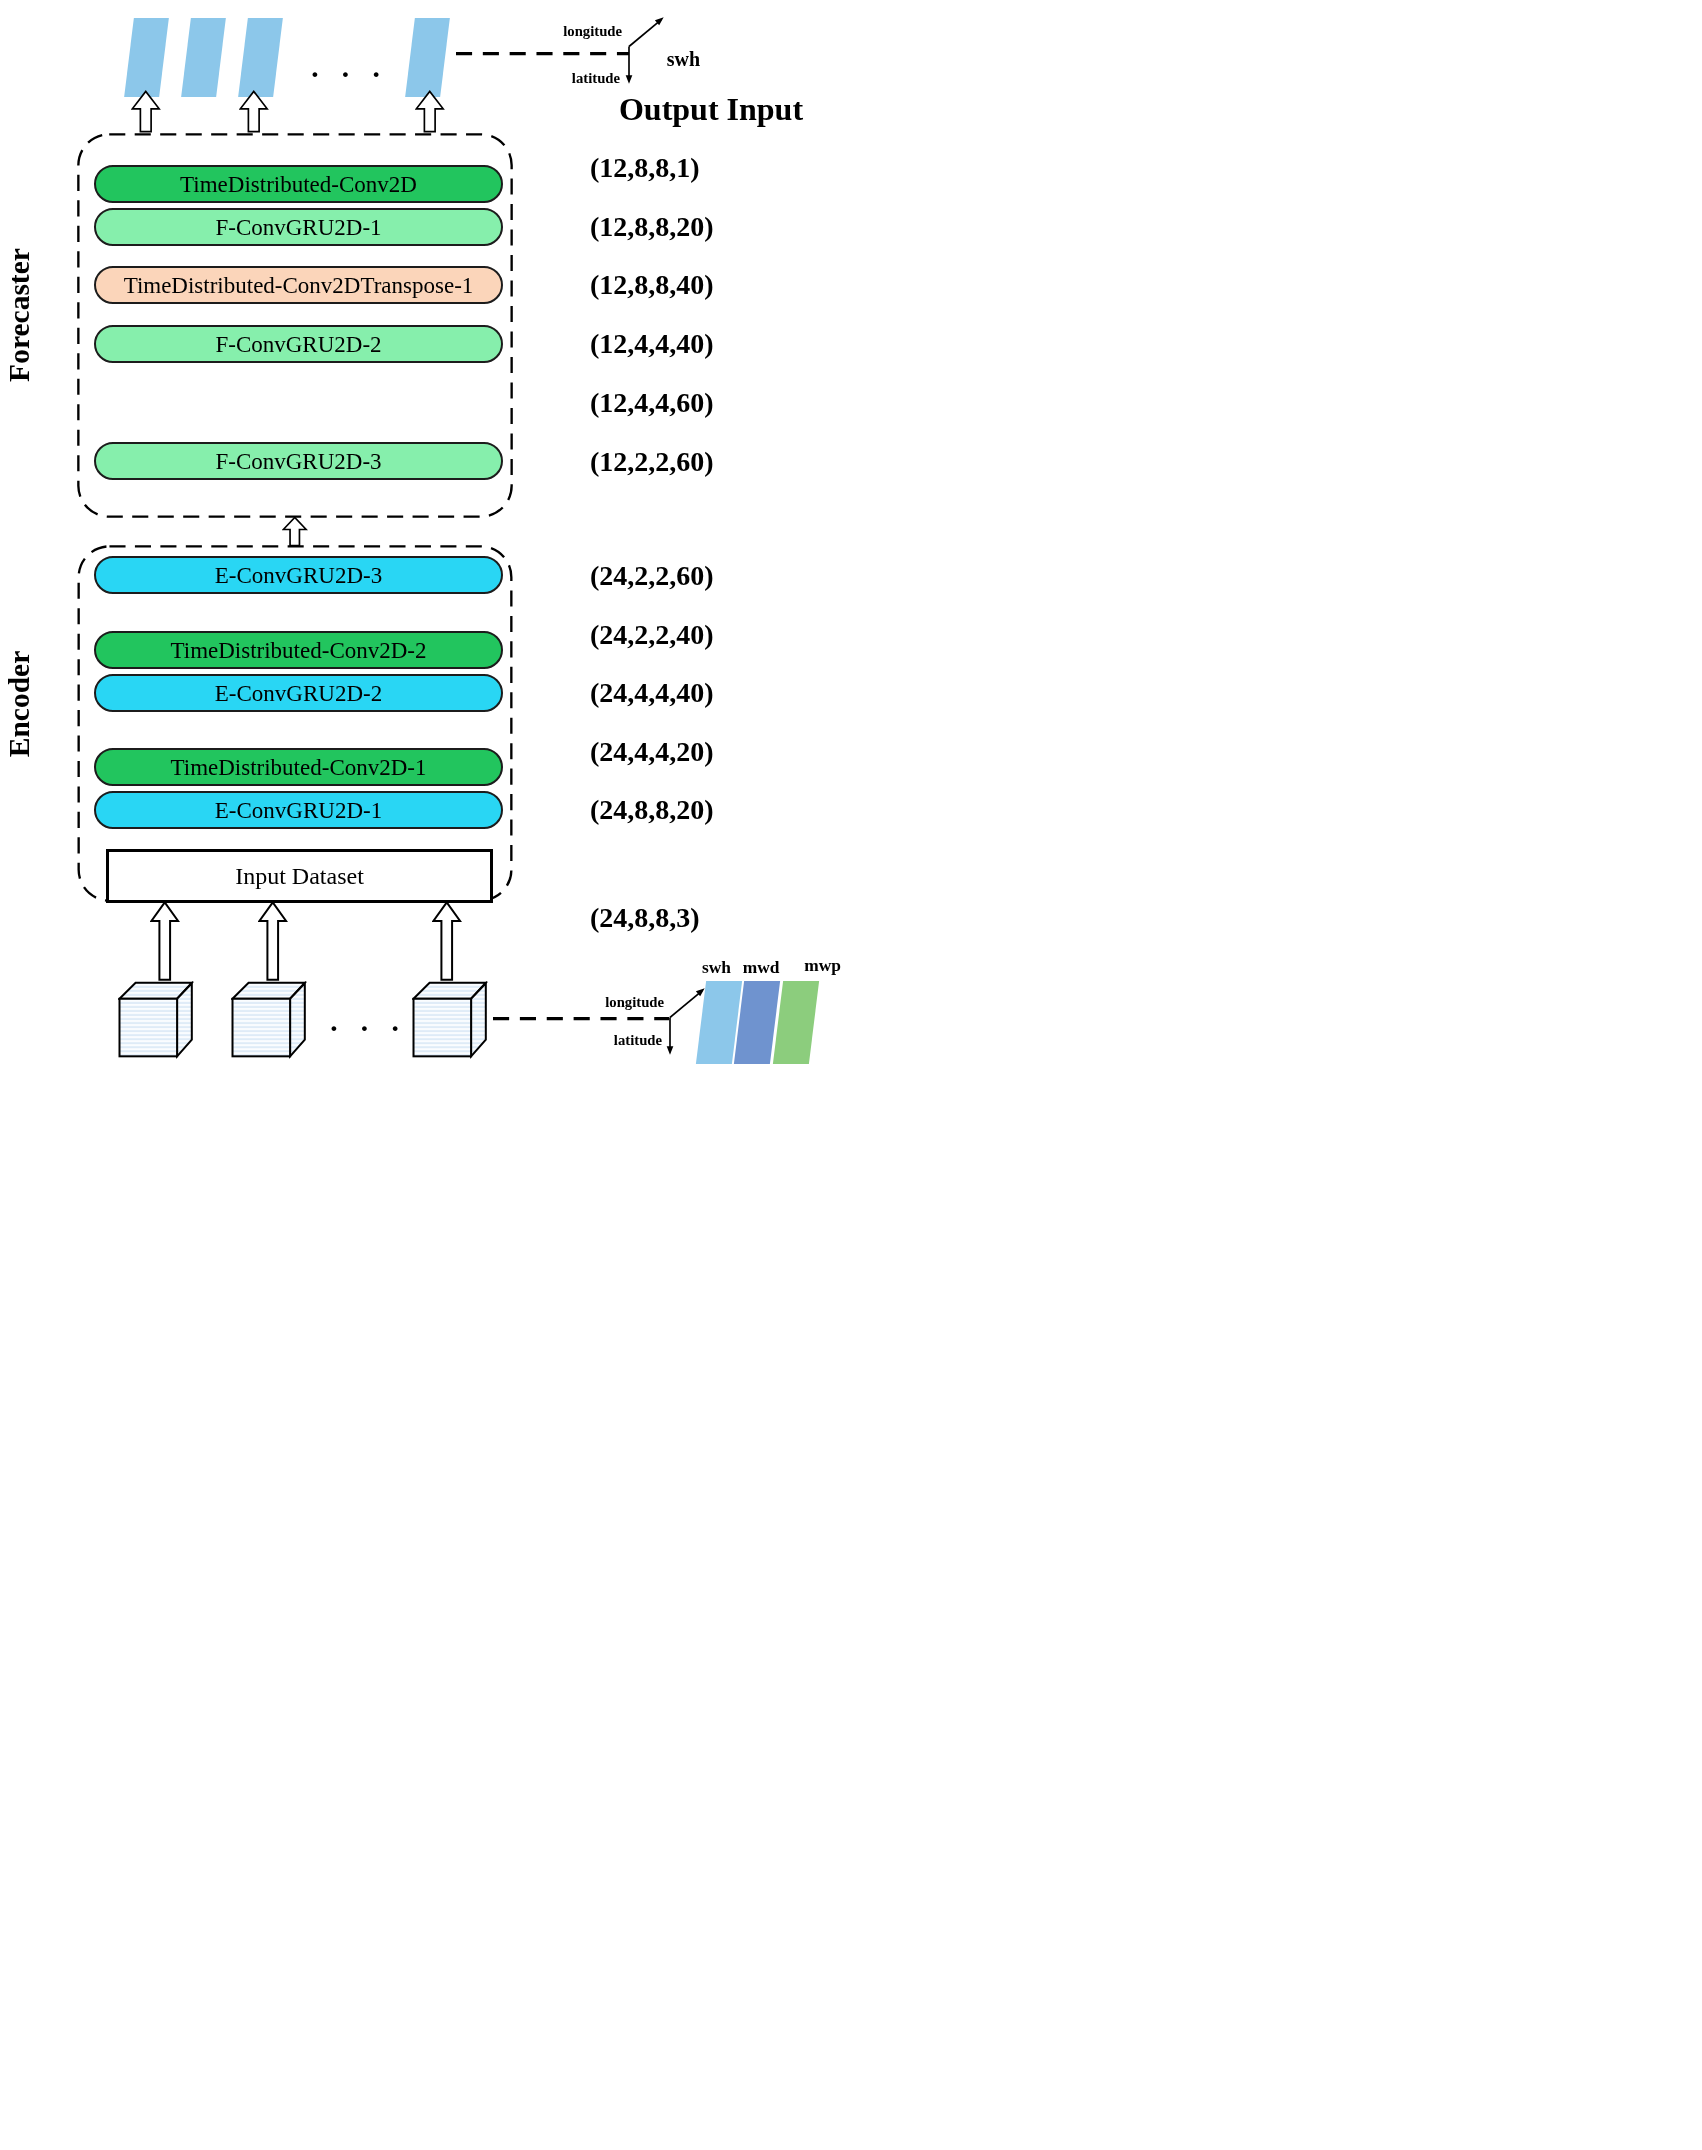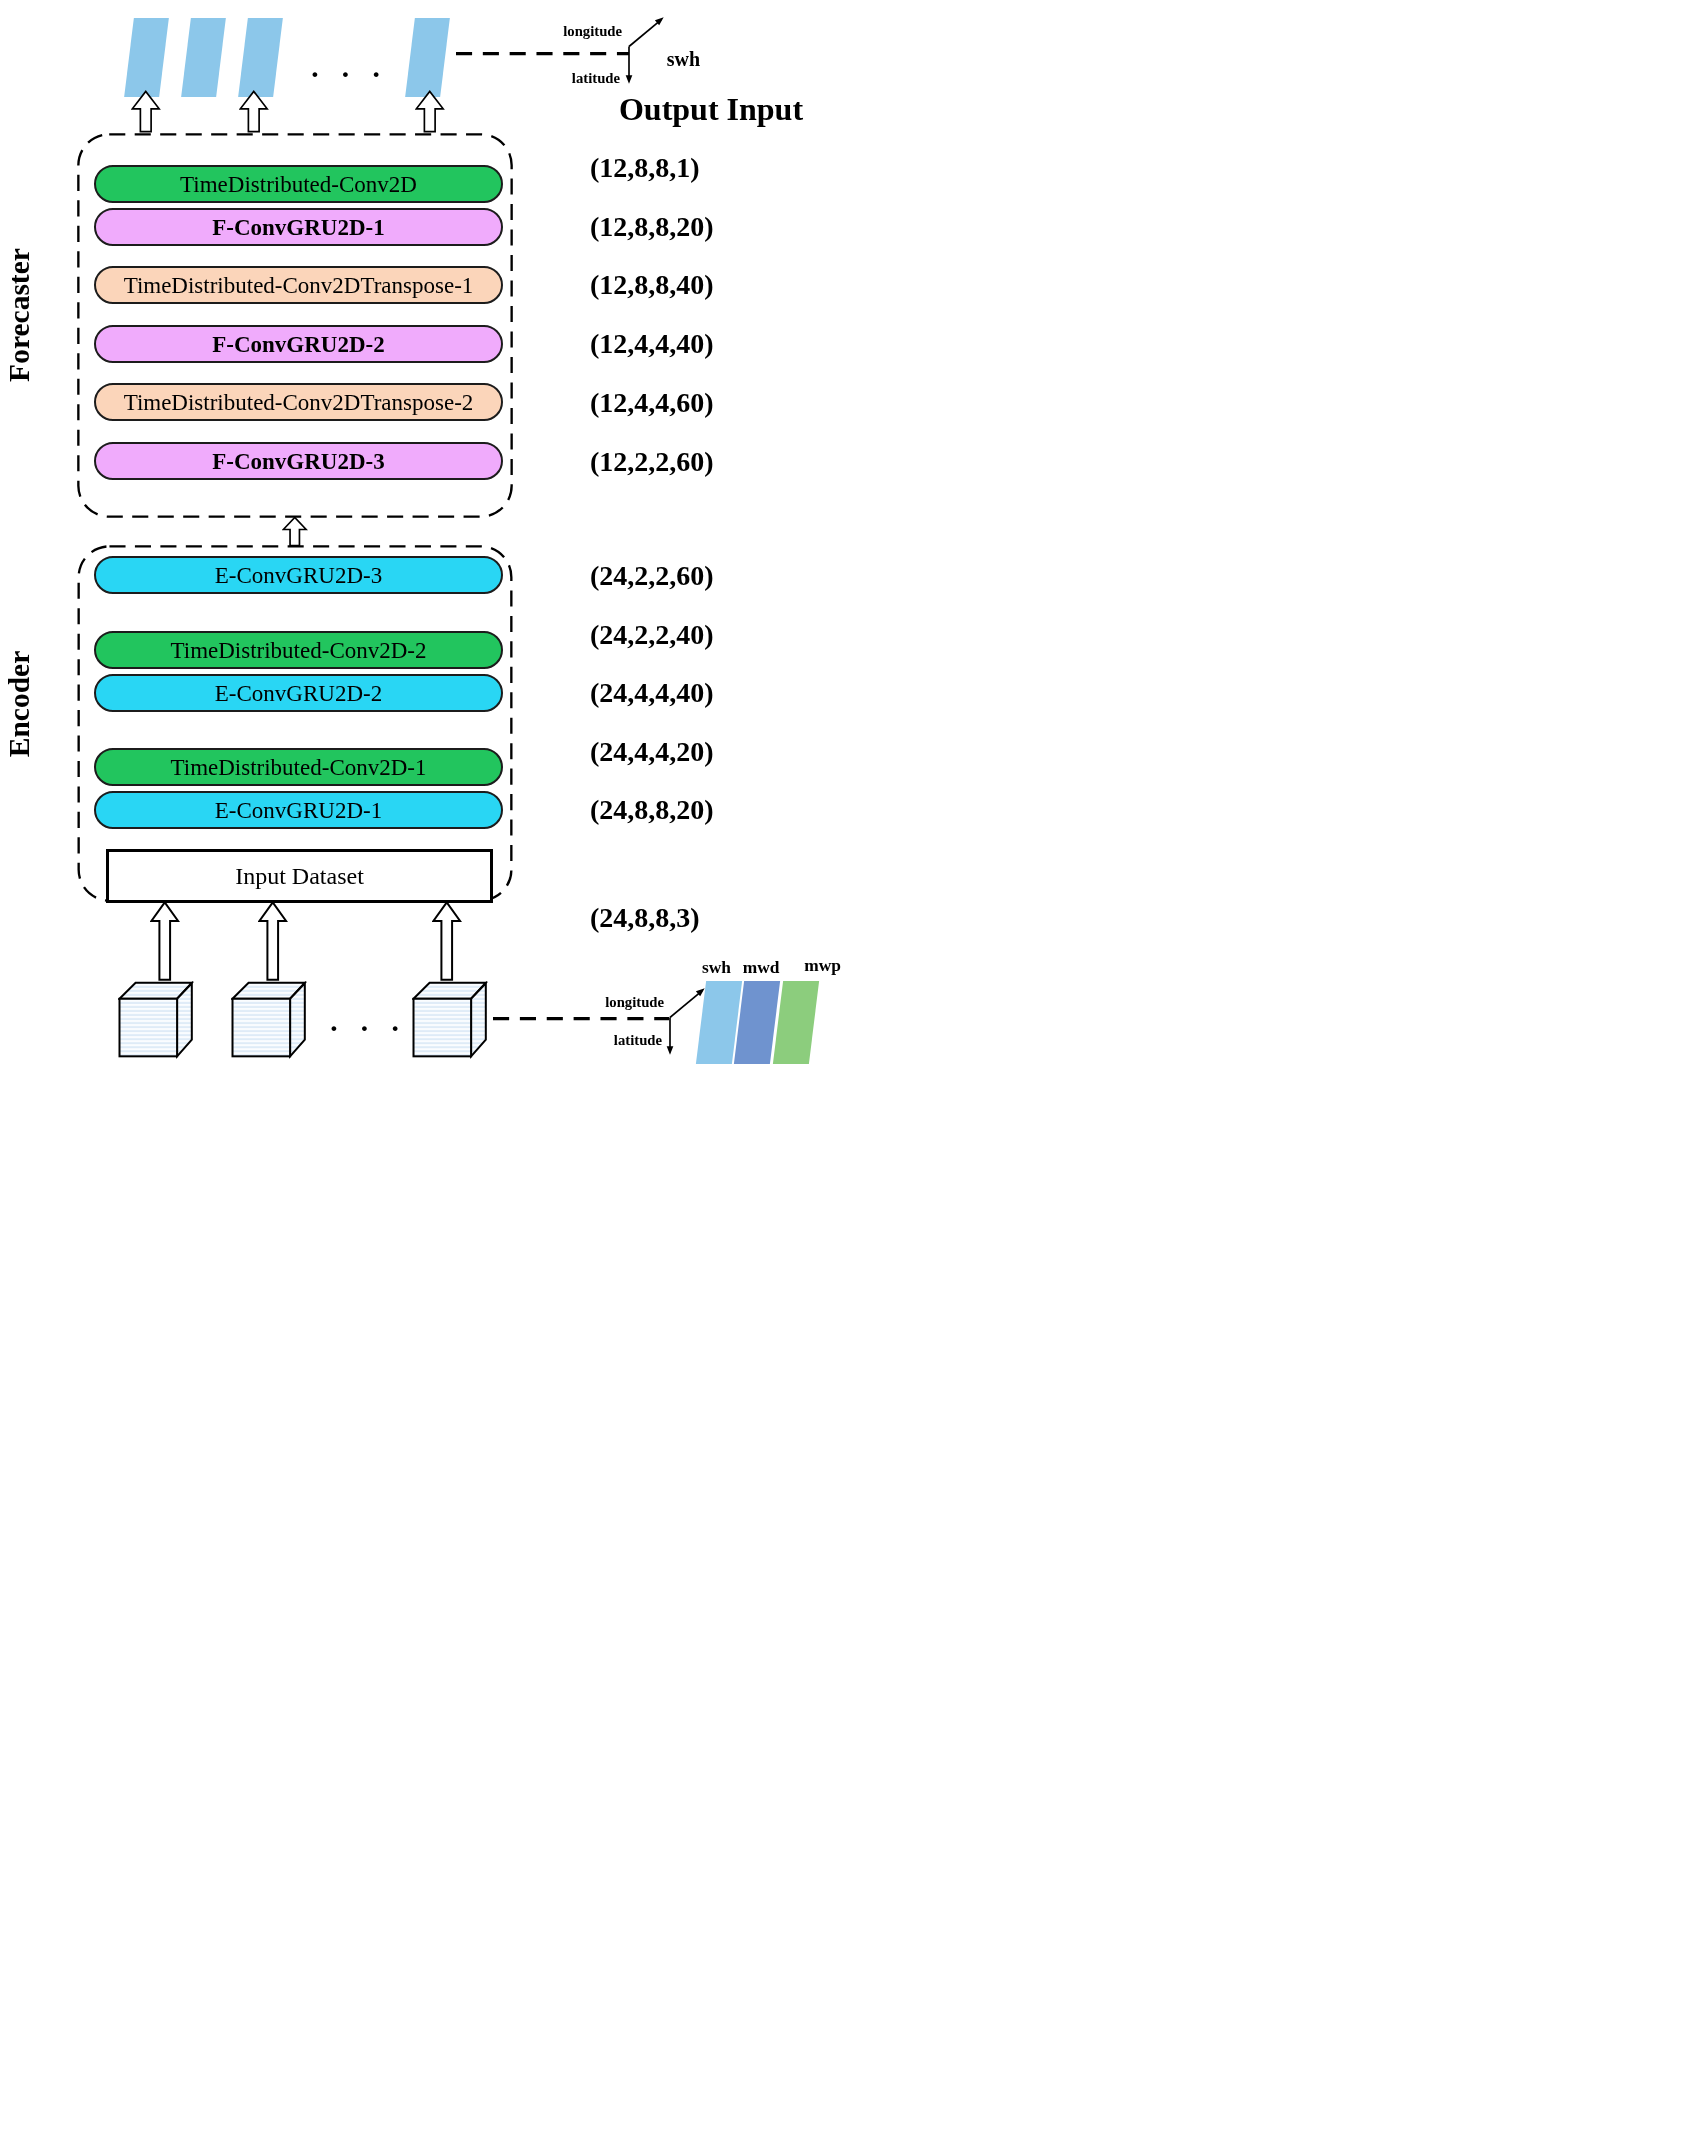--- a/index.html
+++ b/index.html
@@ -7,21 +7,21 @@
         font-family:"Liberation Serif",serif;color:#000;}
 
   
   .block-outline{position:absolute;}
 
   
   .pill{position:absolute;left:94px;width:409px;height:38px;box-sizing:border-box;
         border:2px solid #1c1c1c;border-radius:20px;display:flex;align-items:center;
         justify-content:center;font-size:23px;line-height:1;}
   .pill.conv{background:#22c55e;margin-top:16px;}
-  .pill.fgru{background:#f0abfc;font-weight:bold;}
+  .pill.fgru{background:#86efac;}
   .pill.transpose{background:#FBD5BA;}
   .pill.egru{background:#29D6F4;}
   .input-box{position:absolute;left:106px;width:387px;height:54px;box-sizing:border-box;
         border:3.4px solid #000;background:#fff;display:flex;align-items:center;
         justify-content:center;font-size:24px;}
 
   
   .shape{position:absolute;left:590px;width:248px;height:35px;line-height:35px;
          text-align:left;font-weight:bold;font-size:28px;}
   .col-title{position:absolute;left:577px;top:91px;width:268px;text-align:center;
@@ -93,23 +93,20 @@
       <span>TimeDistributed-Conv2D</span>
     </div>
   <div class="pill fgru" style="top:208px;">
       <span>F-ConvGRU2D-1</span>
     </div>
   <div class="pill transpose" style="top:266px;">
       <span>TimeDistributed-Conv2DTranspose-1</span>
     </div>
   <div class="pill fgru" style="top:325px;">
       <span>F-ConvGRU2D-2</span>
-    </div>
-  <div class="pill transpose" style="top:383px;">
-      <span>TimeDistributed-Conv2DTranspose-2</span>
     </div>
   <div class="pill fgru" style="top:442px;">
       <span>F-ConvGRU2D-3</span>
     </div>
 
   <div class="shape" style="top:150px;">(12,8,8,1)</div>
   <div class="shape" style="top:209px;">(12,8,8,20)</div>
   <div class="shape" style="top:267px;">(12,8,8,40)</div>
   <div class="shape" style="top:326px;">(12,4,4,40)</div>
   <div class="shape" style="top:385px;">(12,4,4,60)</div>

